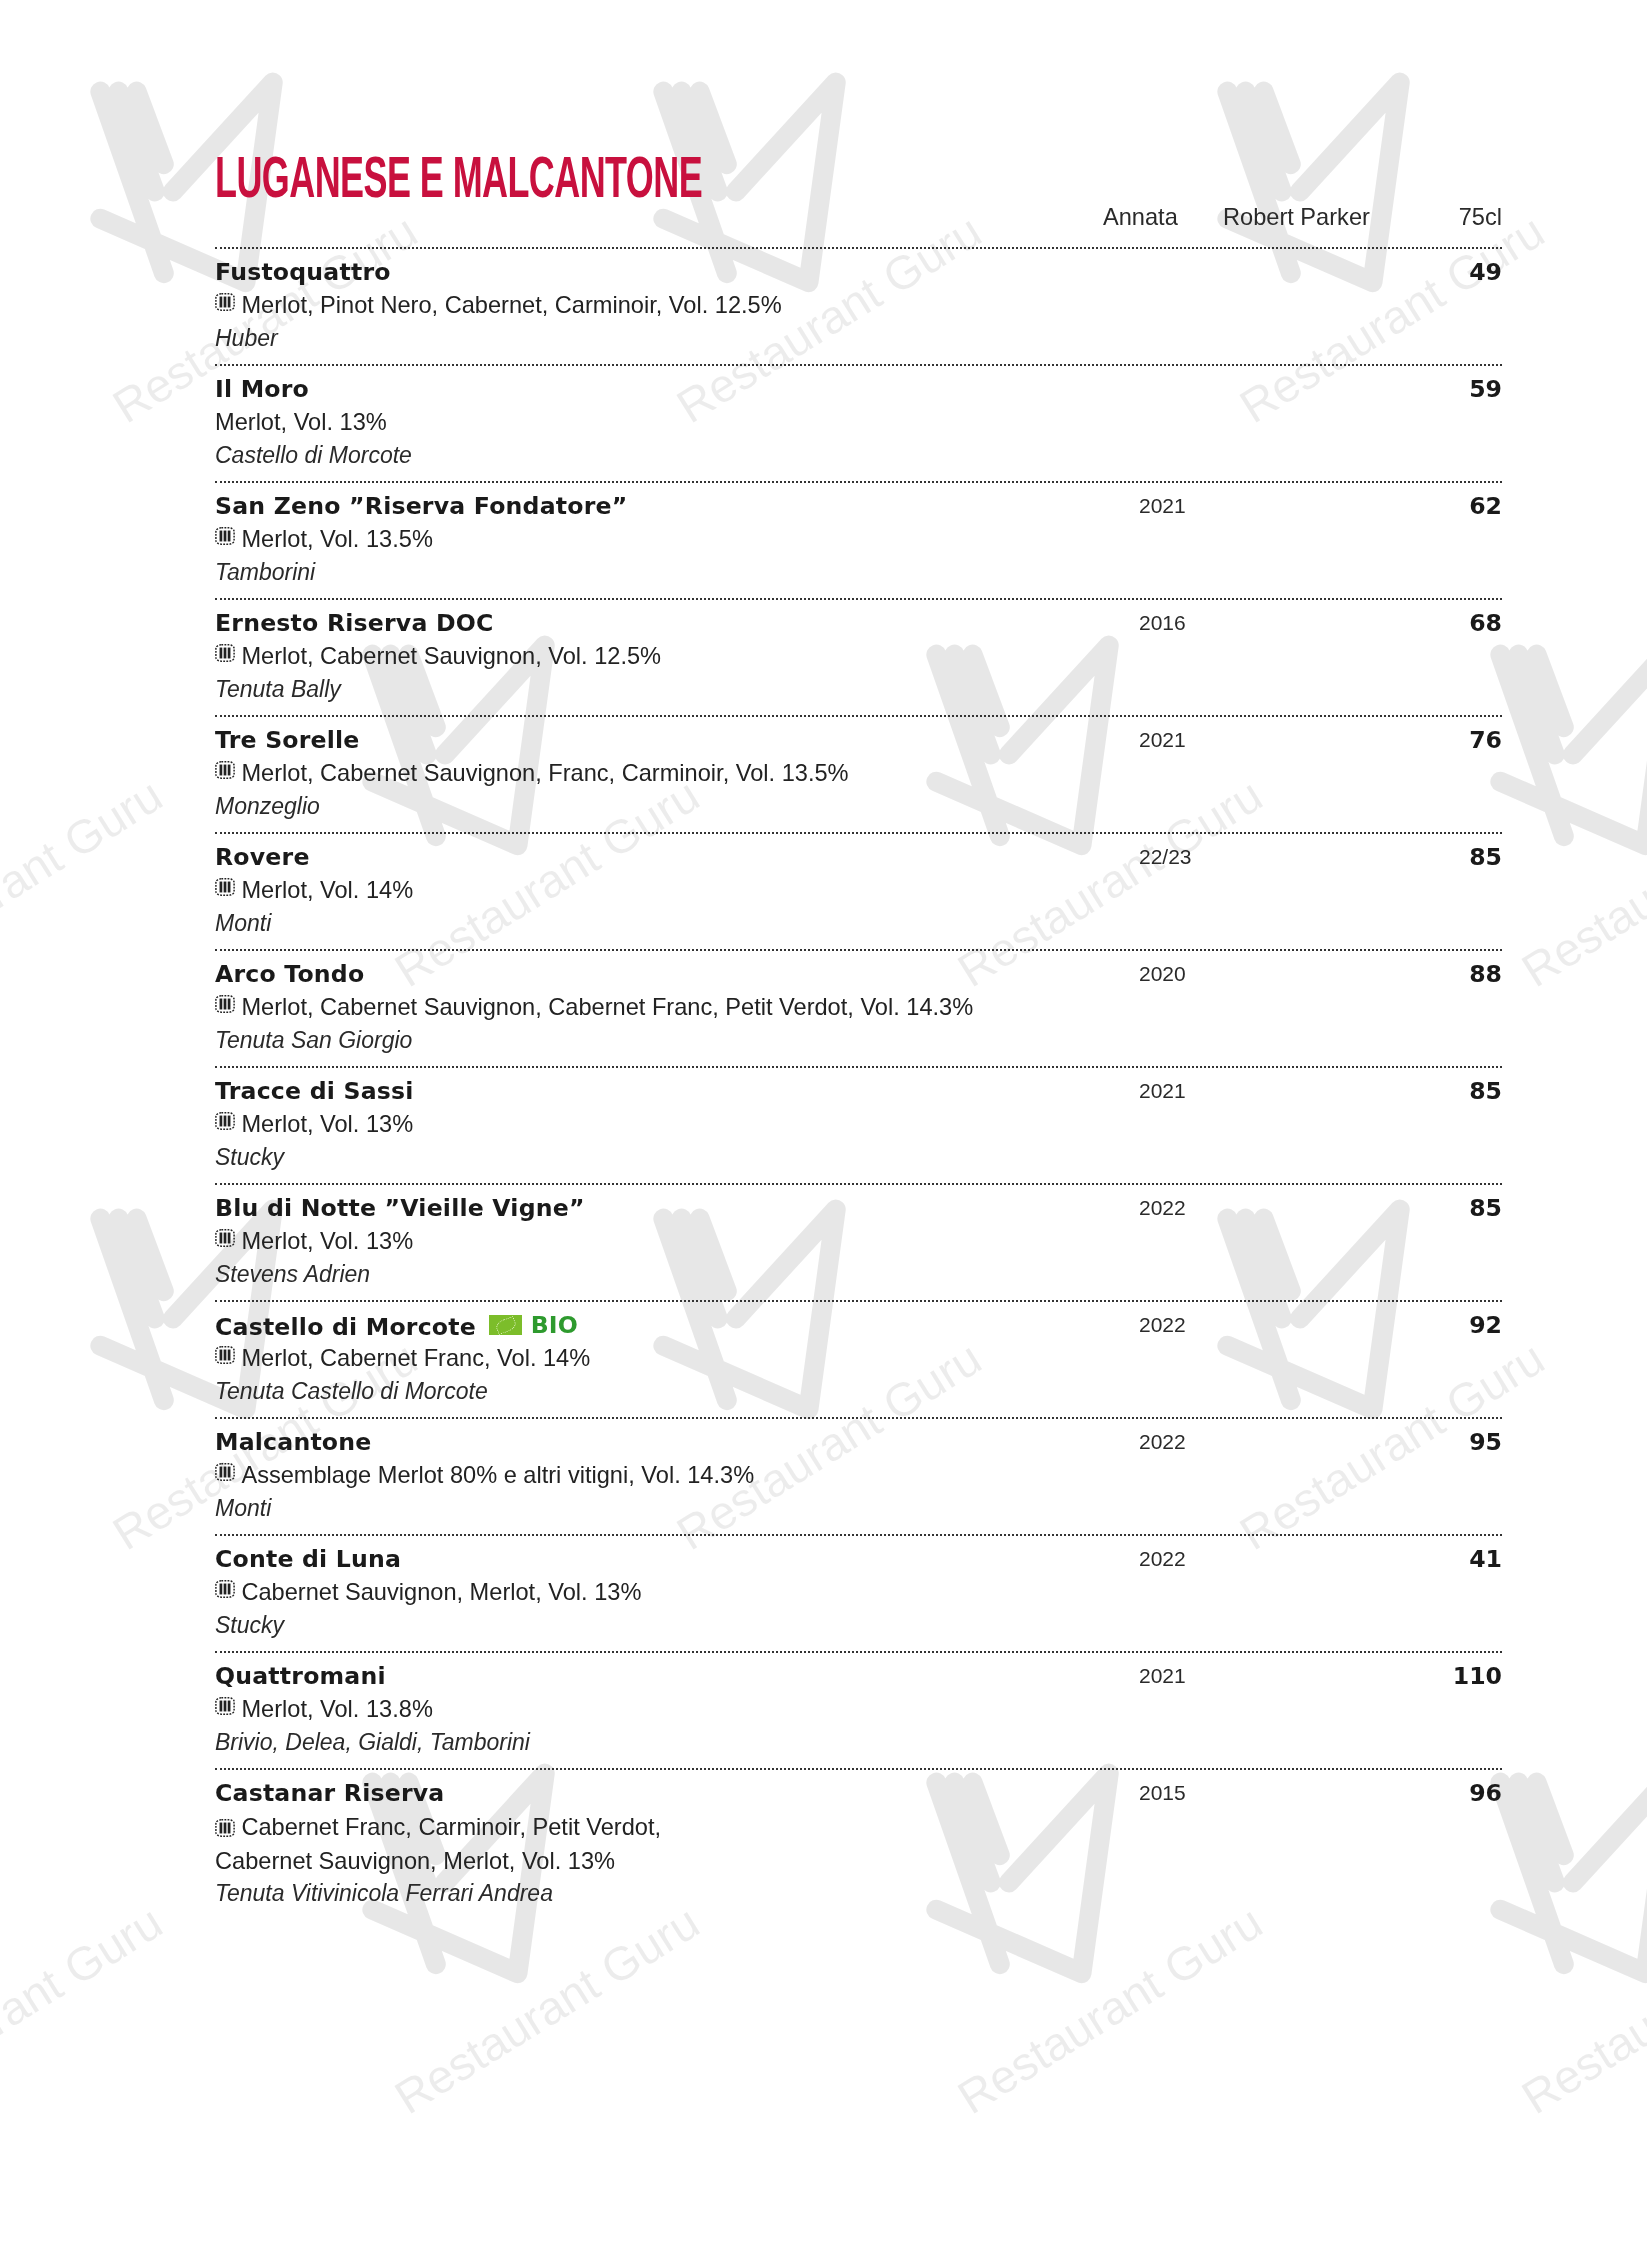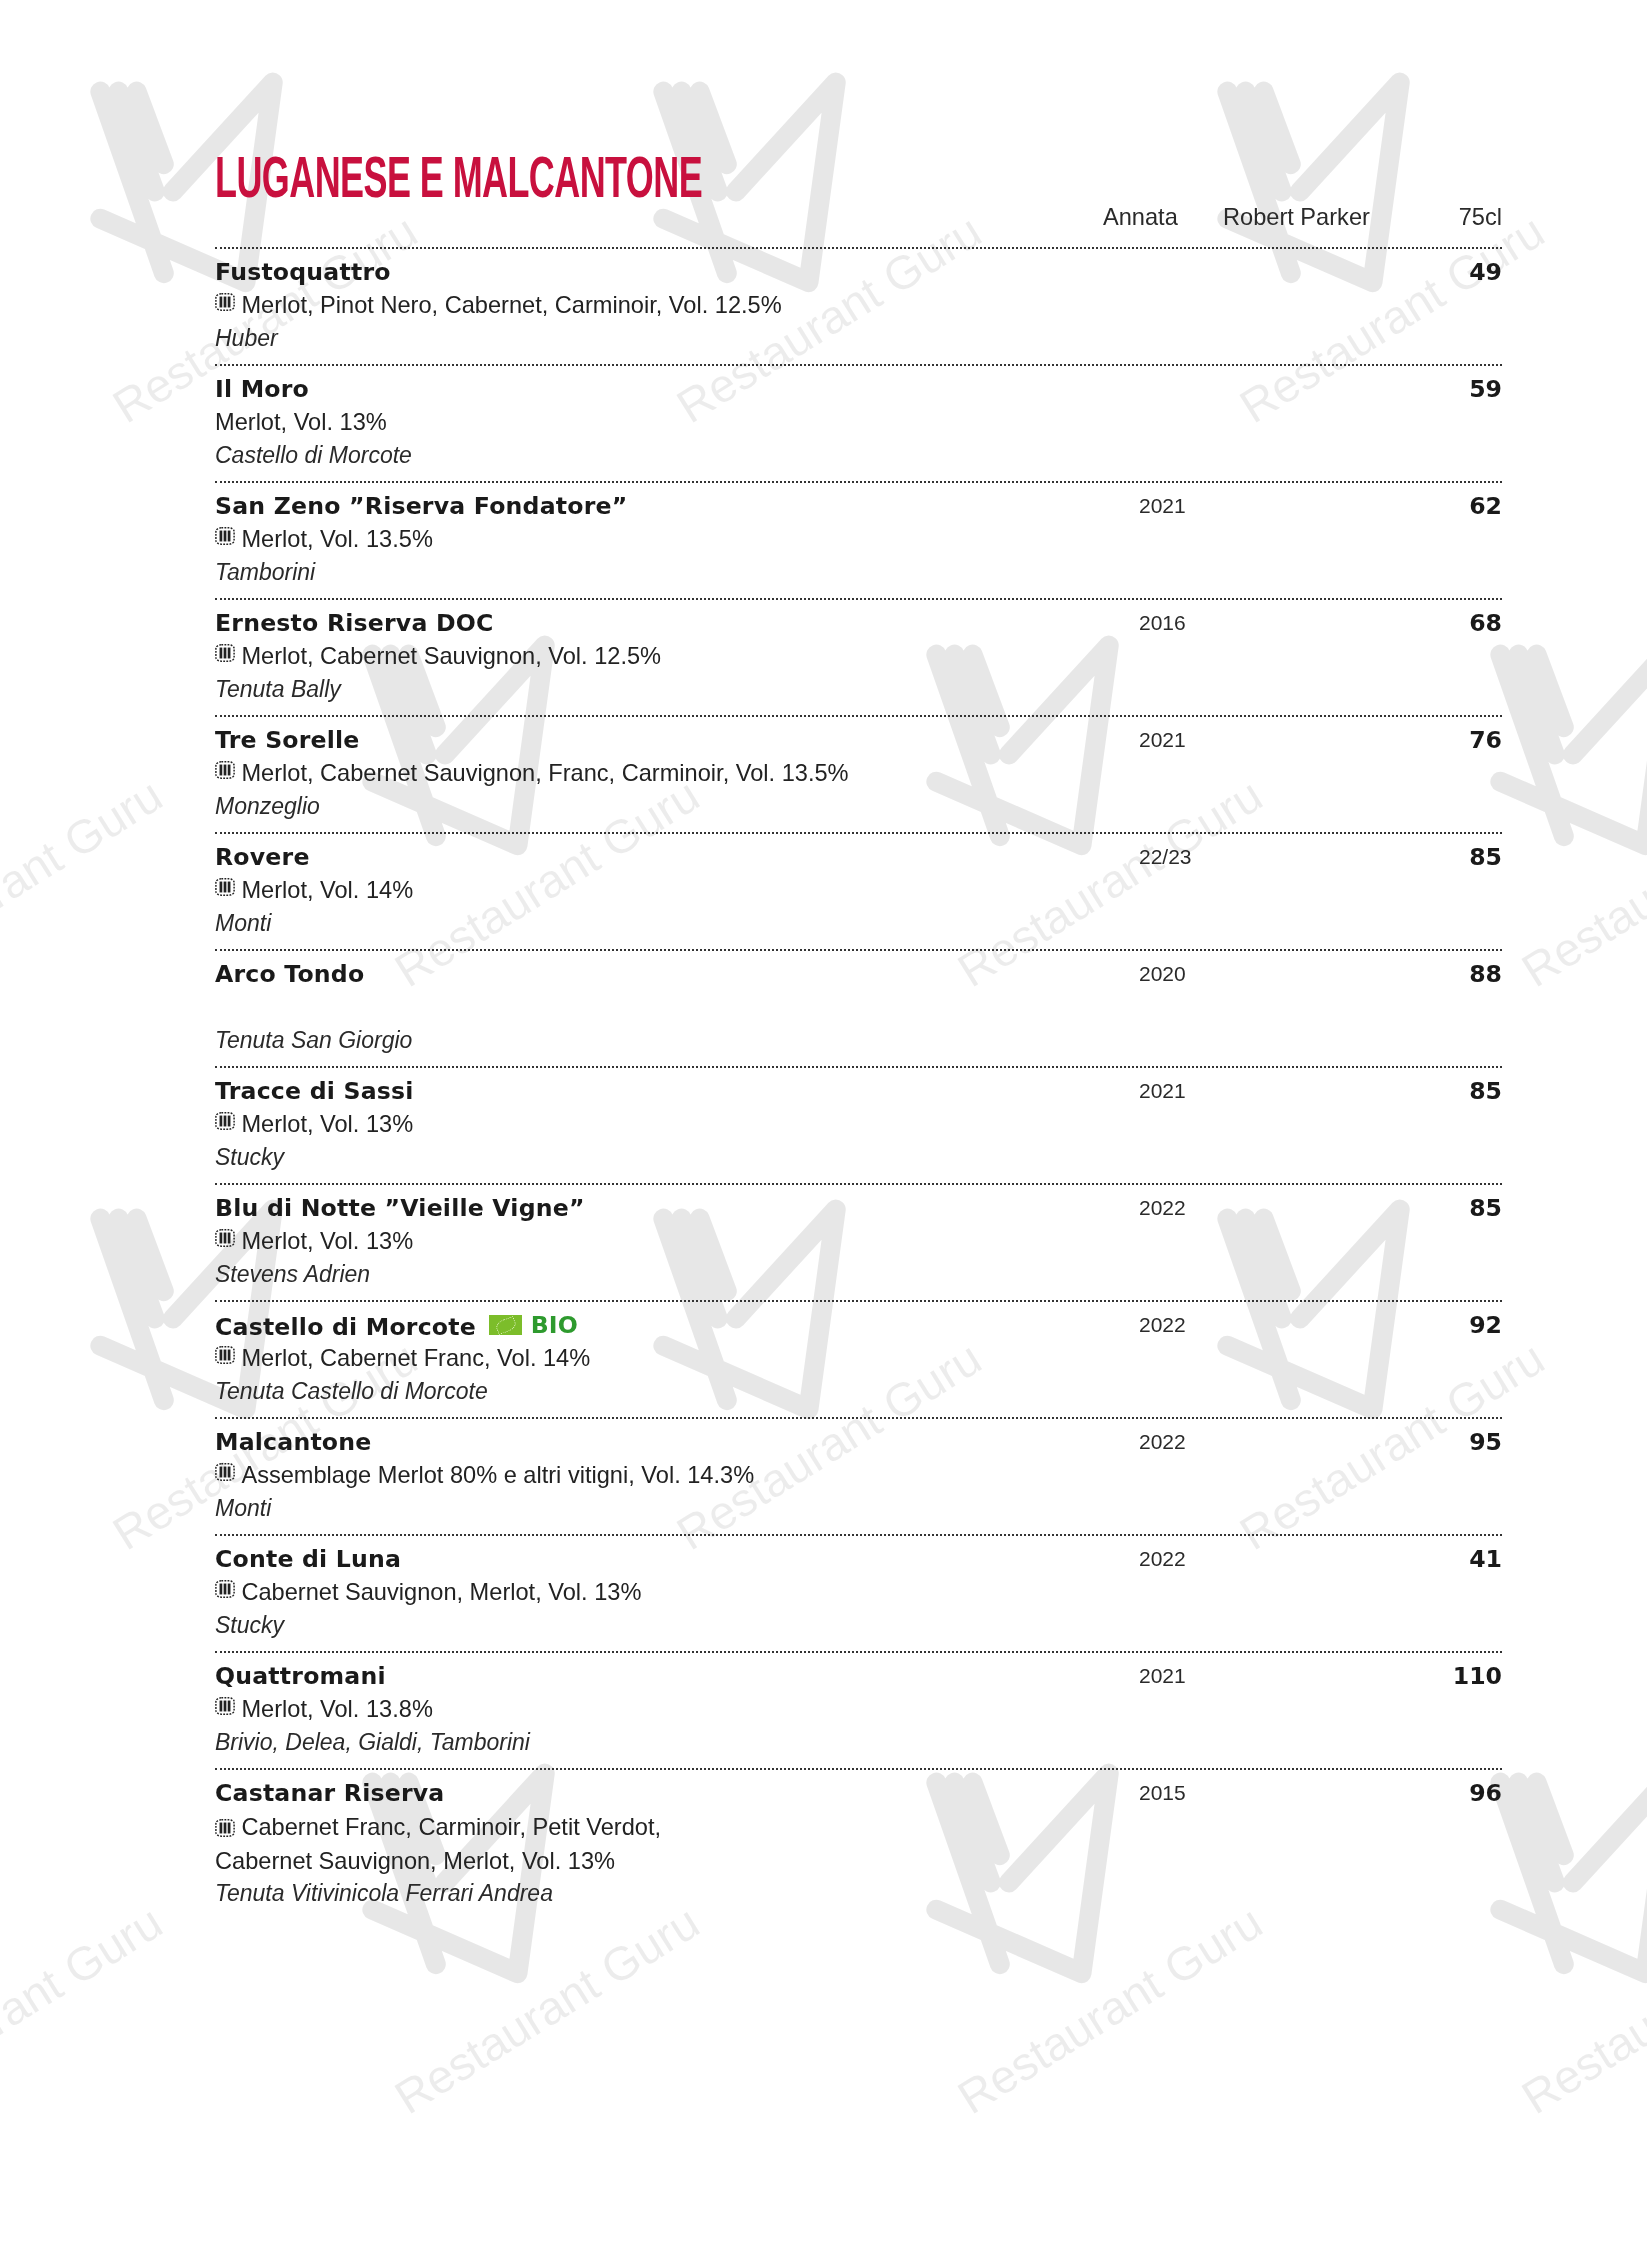--- a/index.html
+++ b/index.html
@@ -208,20 +208,29 @@
     <rect x="14" y="5" width="3" height="12" fill="#222"></rect>
   </svg>
         <span>Merlot, Vol. 14%</span>
       </div>
       <div class="wine-producer">Monti</div>
       <div class="wine-year">22/23</div>
       <div class="wine-price">85</div>
     </div>
     <div class="wine-row">
       <div class="wine-name"><span>Arco Tondo</span></div>
+      <div class="wine-detail">
+        <svg class="barrel-icon" viewBox="0 0 22 22">
+    <rect x="1" y="2" width="20" height="18" rx="6" ry="4" fill="none" stroke="#222" stroke-width="1.6" stroke-dasharray="2 1.4"></rect>
+    <rect x="5" y="5" width="3" height="12" fill="#222"></rect>
+    <rect x="9.5" y="5" width="3" height="12" fill="#222"></rect>
+    <rect x="14" y="5" width="3" height="12" fill="#222"></rect>
+  </svg>
+        <span>Merlot, Cabernet Sauvignon, Cabernet Franc, Petit Verdot, Vol. 14.3%</span>
+      </div>
       <div class="wine-producer">Tenuta San Giorgio</div>
       <div class="wine-year">2020</div>
       <div class="wine-price">88</div>
     </div>
     <div class="wine-row">
       <div class="wine-name"><span>Tracce di Sassi</span></div>
       <div class="wine-detail">
         <svg class="barrel-icon" viewBox="0 0 22 22">
     <rect x="1" y="2" width="20" height="18" rx="6" ry="4" fill="none" stroke="#222" stroke-width="1.6" stroke-dasharray="2 1.4"></rect>
     <rect x="5" y="5" width="3" height="12" fill="#222"></rect>

